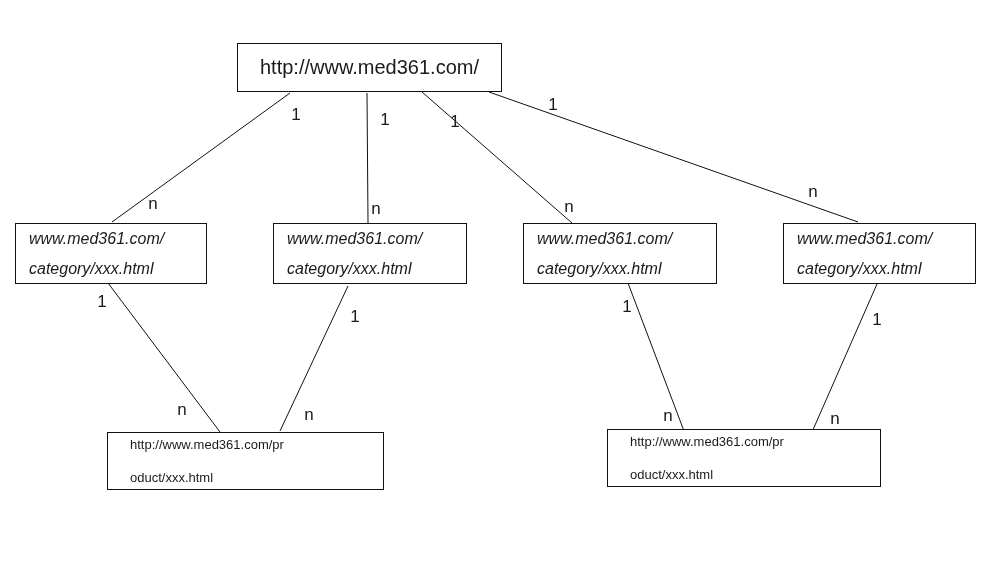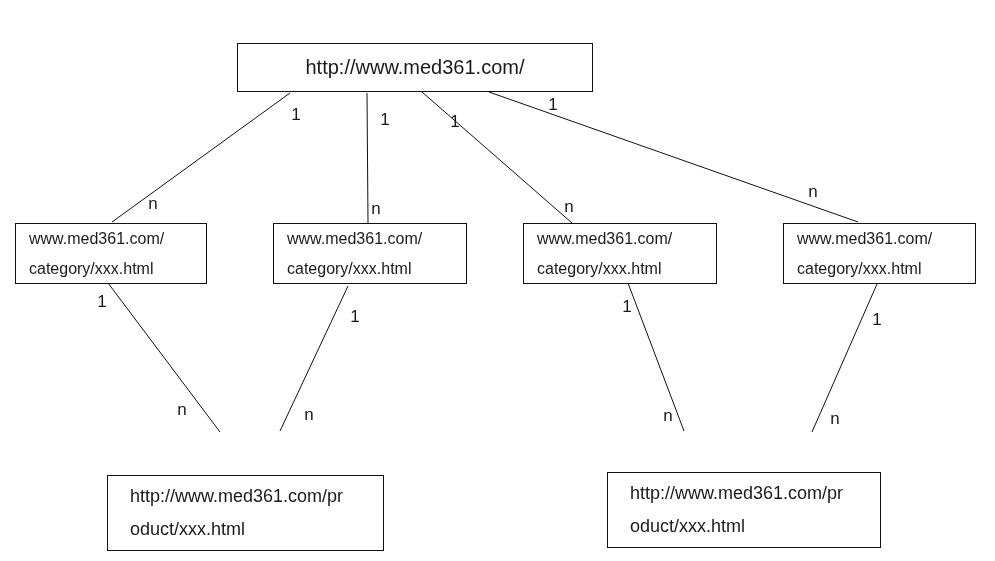--- a/index.html
+++ b/index.html
@@ -24,31 +24,31 @@
     position: absolute;
     border: 1px solid #111111;
     background: #ffffff;
     box-sizing: border-box;
     display: flex;
     flex-direction: column;
     justify-content: center;
   }
   .node span { display: block; white-space: nowrap; }
   .node-root {
-    left: 237px; top: 43px; width: 356px; height: 49px;
+    left: 237px; top: 43px; width: 265px; height: 49px;
     align-items: center;
     font-size: 20px;
   }
   .node-category { height: 61px; font-size: 16px; padding-left: 13px; }
-  .node-category span { line-height: 30px; }
+  .node-category span { line-height: 30px; font-style: italic; }
   .node-cat1 { left: 15px;  top: 223px; width: 192px; }
   .node-cat2 { left: 273px; top: 223px; width: 194px; }
   .node-cat3 { left: 523px; top: 223px; width: 194px; }
   .node-cat4 { left: 783px; top: 223px; width: 193px; }
-  .node-product { height: 76px; font-size: 18px; padding-left: 22px; margin-top: 43px; }
+  .node-product { height: 58px; font-size: 13px; padding-left: 22px; }
   .node-product span { line-height: 33px; }
   .node-prod1 { left: 107px; top: 432px; width: 277px; }
   .node-prod2 { left: 607px; top: 429px; width: 274px; }
   .watermark-url {
     position: absolute;
     left: 655px; top: 534px;
     font-family: "Liberation Mono", monospace;
     font-size: 17px;
     color: #dedede;
     letter-spacing: 0px;

